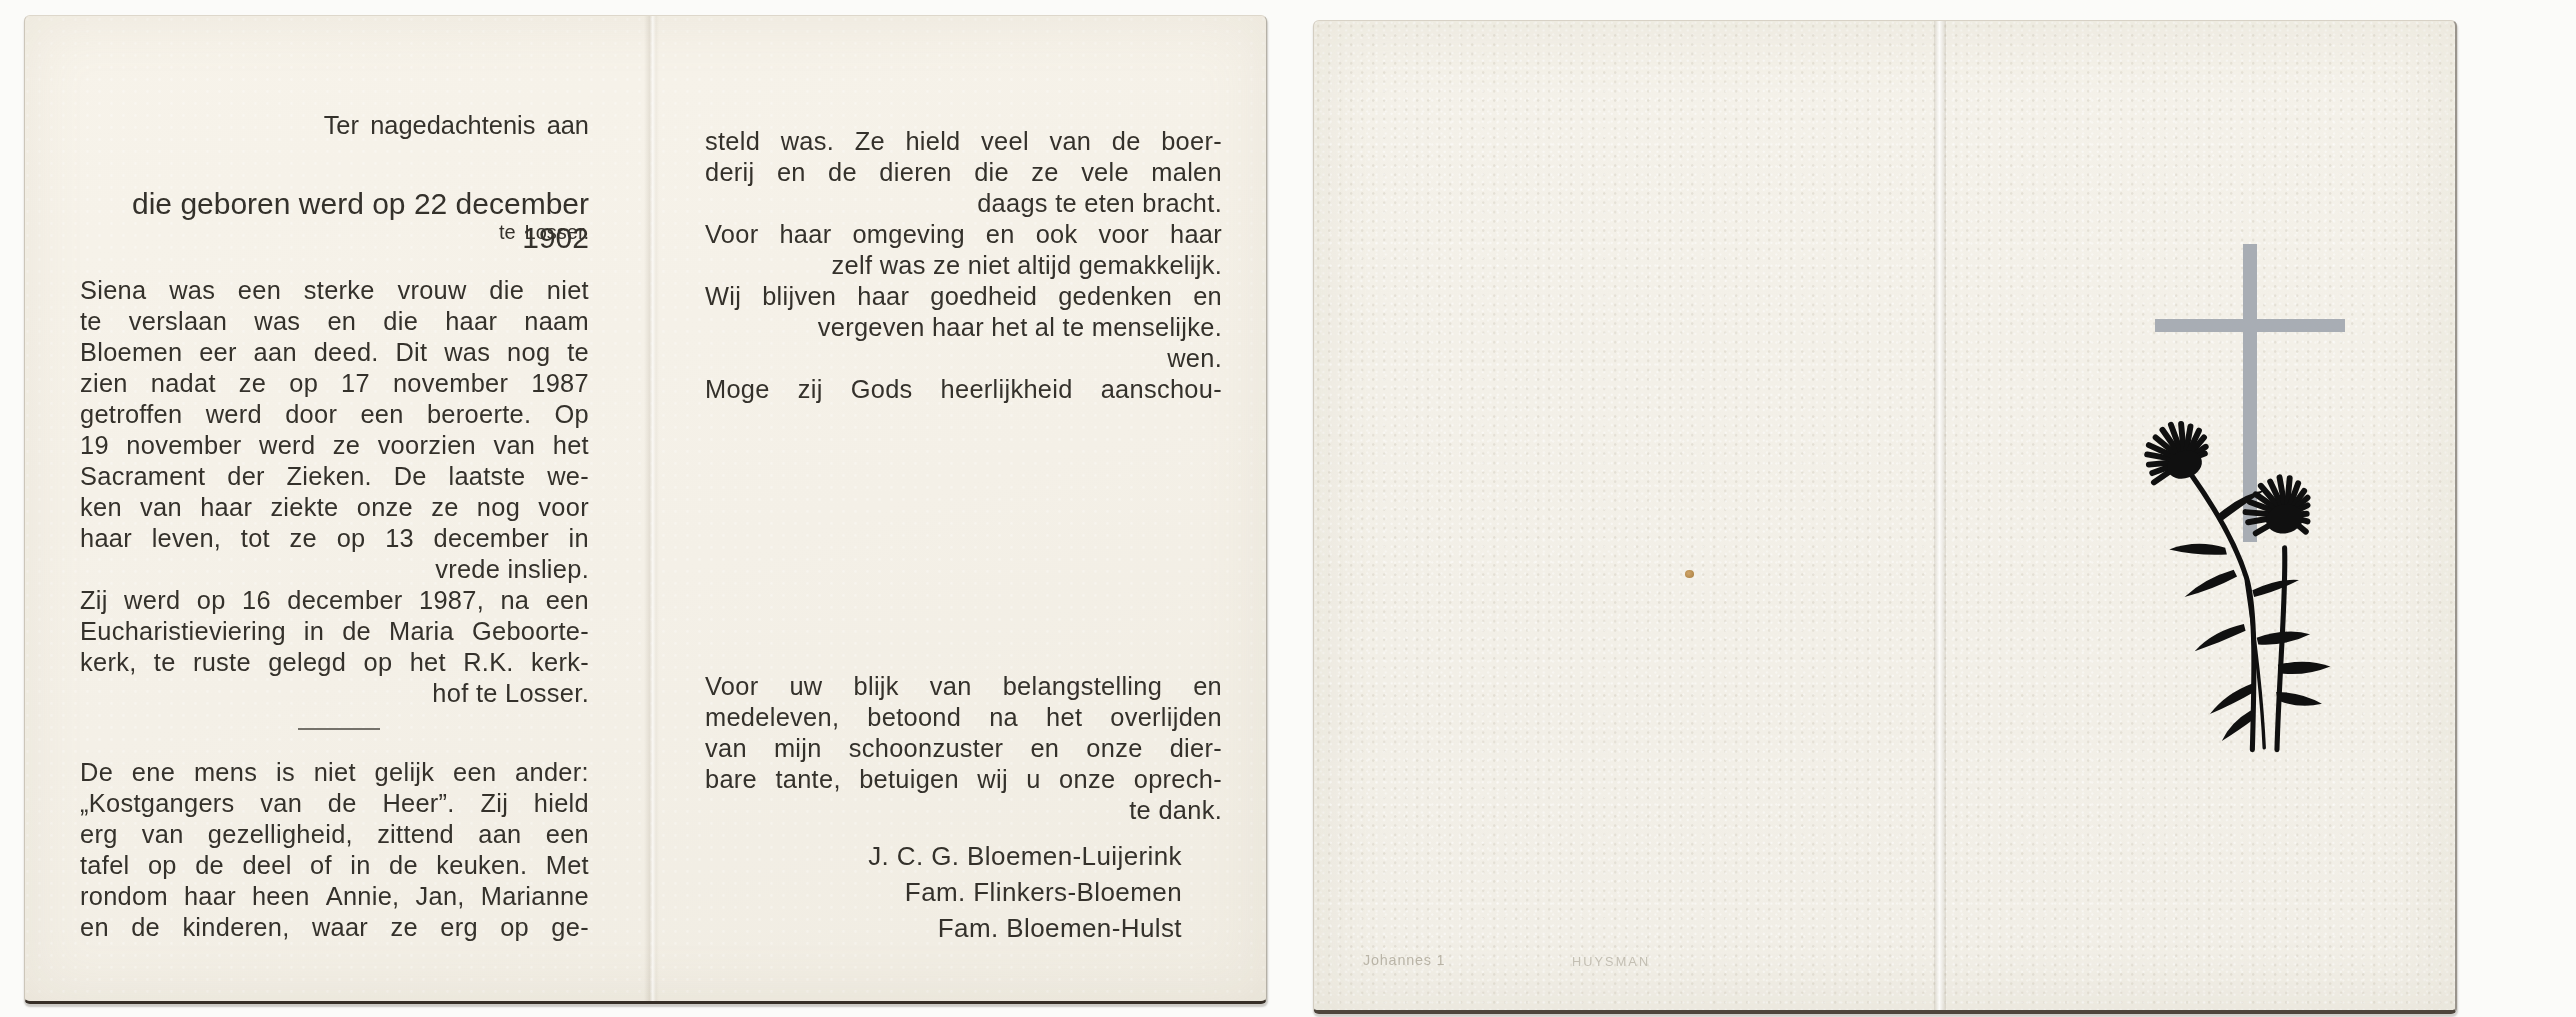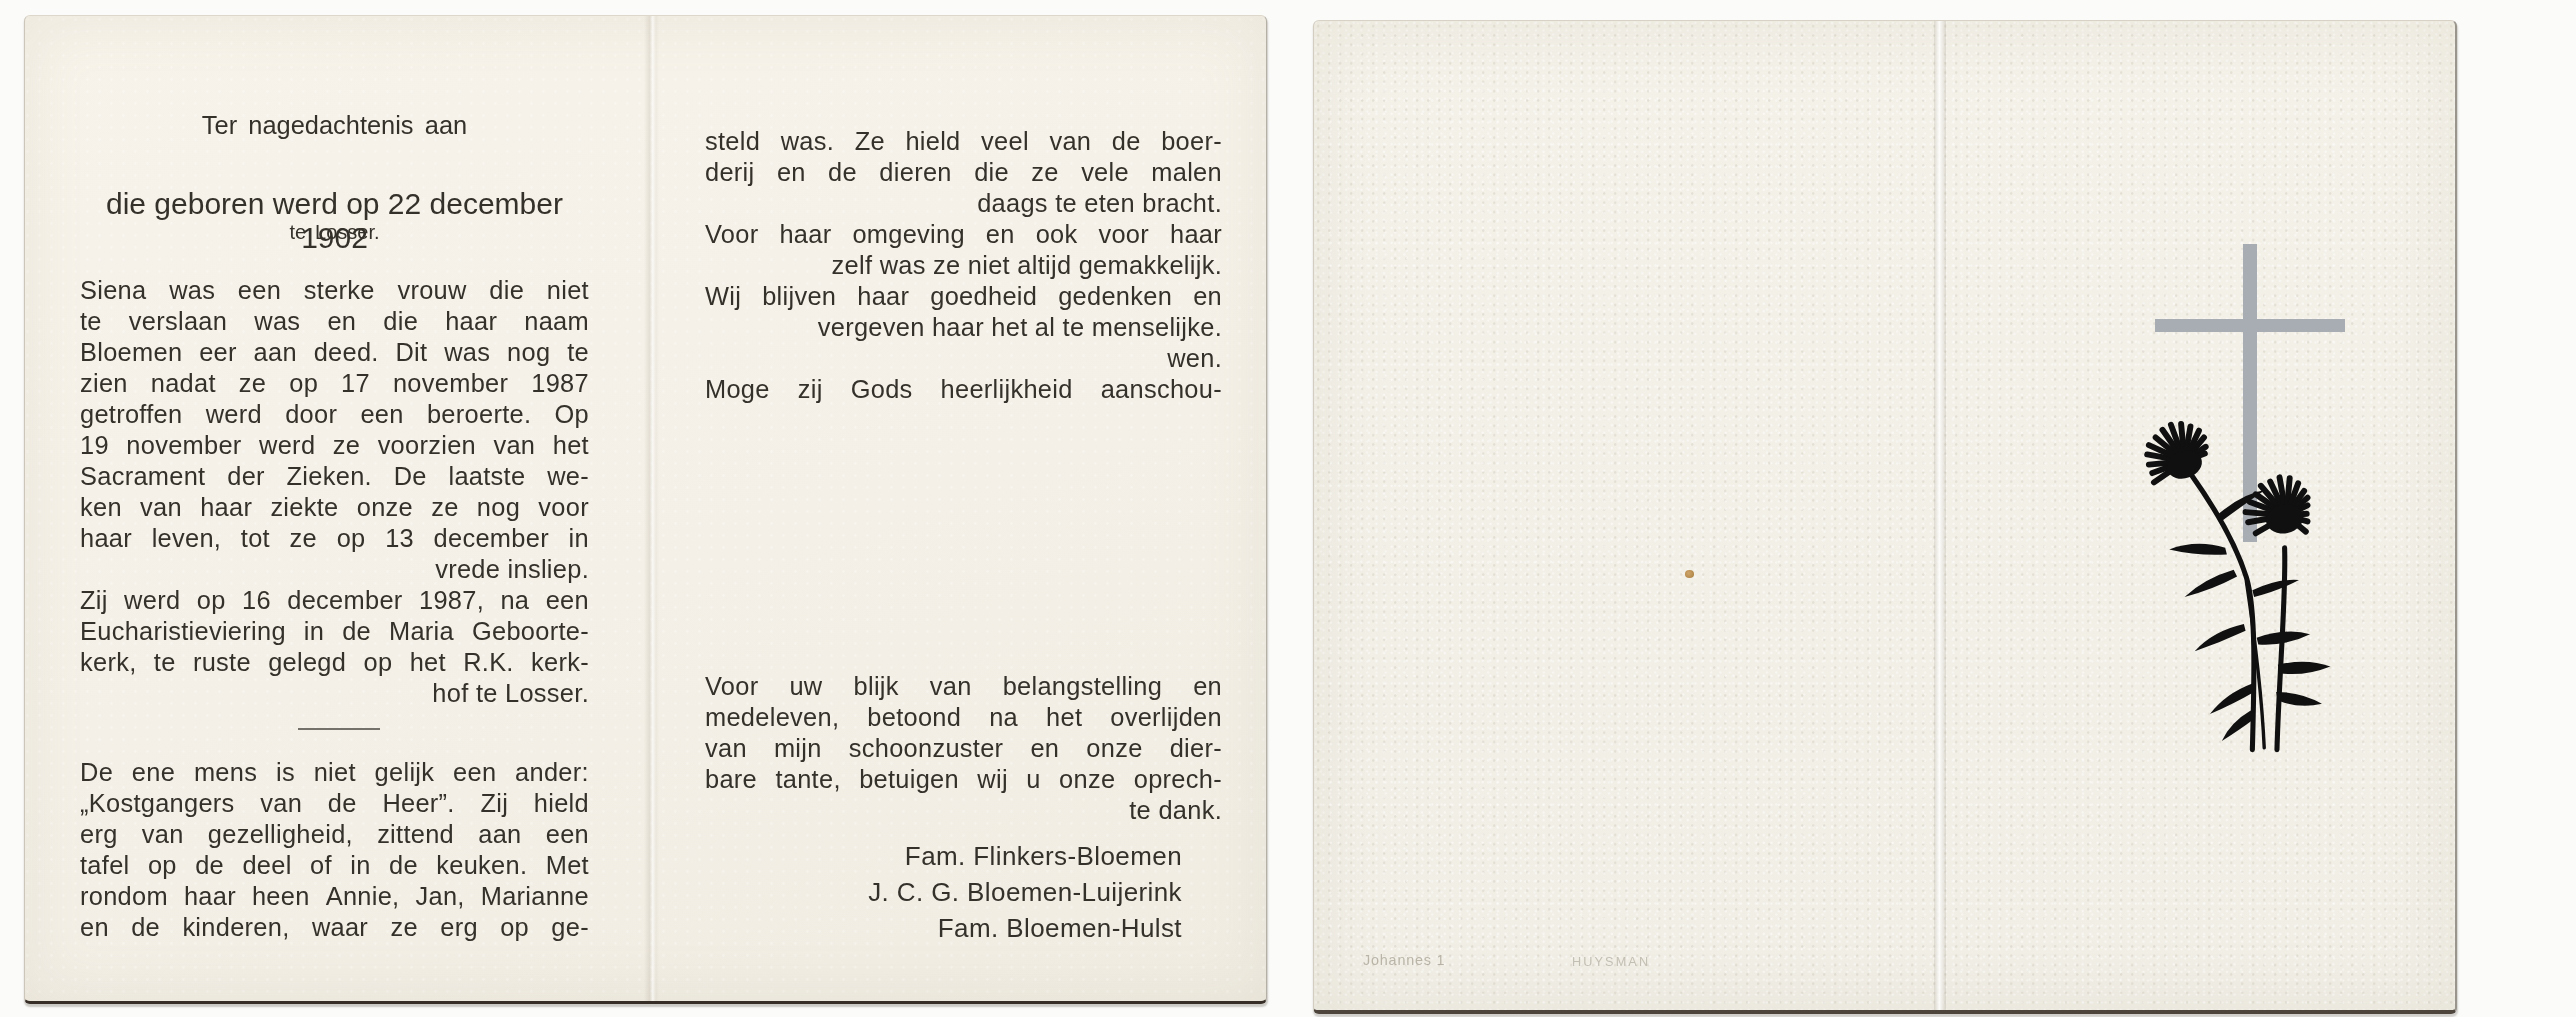--- a/index.html
+++ b/index.html
@@ -44,21 +44,21 @@
     left:619px;width:15.3px;
     background:linear-gradient(90deg,rgba(125,112,90,0) 0%,rgba(125,112,90,0.14) 38%,rgba(255,255,255,0.55) 58%,rgba(125,112,90,0.06) 80%,rgba(125,112,90,0) 100%);
   }
   .fold.right-card{
     left:620px;width:12px;
     background:linear-gradient(90deg,rgba(120,110,88,0.16) 0%,rgba(255,255,255,0.8) 45%,rgba(120,110,88,0.18) 100%);
   }
   
   .tline{height:31px;line-height:31px;font-size:25.4px;letter-spacing:0.3px;white-space:nowrap;text-align:right;}
   .jl{display:flex;justify-content:space-between;}
-  .hdr{position:absolute;text-align:center;width:509px;left:55px;}
+  .hdr{position:absolute;text-align:right;width:509px;left:55px;}
   .dedication{top:95px;font-size:25.4px;word-spacing:4.2px;}
   .deceased-name{top:131px;font-family:"DejaVu Serif",serif;font-weight:bold;font-size:33px;letter-spacing:1px;word-spacing:7.6px;color:#2d2a25;}
   .birth-line{top:171px;font-size:30px;}
   .birth-place{top:205px;font-size:20px;word-spacing:3.4px;}
   .colblock{position:absolute;}
   .divider{position:absolute;left:273px;top:712px;width:82px;height:1.7px;background:#74716a;}
   .sig-block .tline{height:36px;line-height:36px;font-size:26px;letter-spacing:0.4px;}
   
   .cross-bar{position:absolute;background:#a8adb4;}
   .cross-v{left:929px;top:223px;width:14.4px;height:298px;}
@@ -351,22 +351,22 @@
           <span>u</span>
           <span>onze</span>
           <span>oprech-</span>
         </div>
         <div class="tline">te dank.</div>
       </div>
   </div>
 
   <div class="colblock sig-block" style="left:801px;top:822px;width:356px;">
     <div>
+        <div class="tline">J. C. G. Bloemen-Luijerink</div>
         <div class="tline">Fam. Flinkers-Bloemen</div>
-        <div class="tline">J. C. G. Bloemen-Luijerink</div>
         <div class="tline">Fam. Bloemen-Hulst</div>
       </div>
   </div>
 
   <div class="fold left-card"></div>
 </div>
 
 <div class="card right">
 
   <div class="cross-bar cross-v"></div>

